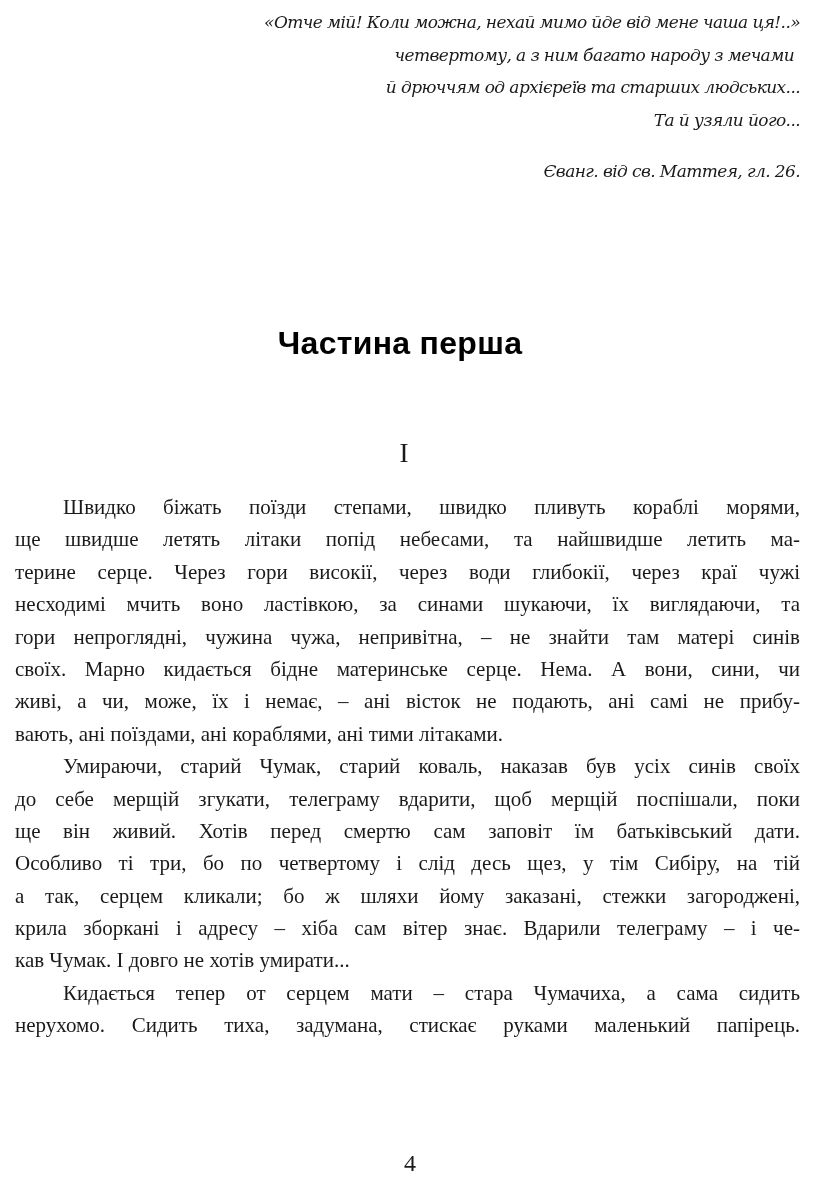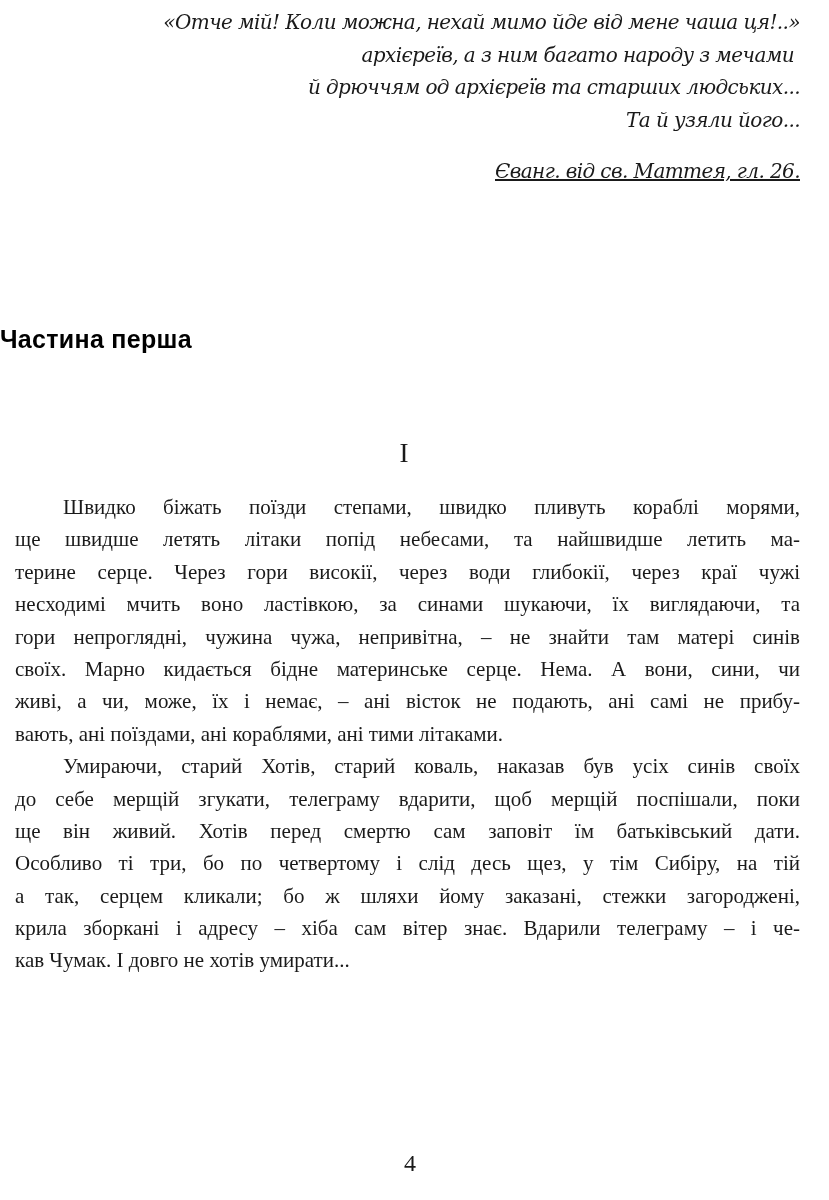--- a/index.html
+++ b/index.html
@@ -1,35 +1,35 @@
 <!DOCTYPE html>
 <html><head>
 <meta charset="utf-8">
 <style>
   html, body { margin: 0; padding: 0; background: #ffffff; }
   body { width: 829px; height: 1200px; position: relative; overflow: hidden; color: #1a1a1a; }
-  .epigraph { position: absolute; left: 100px; width: 700px; top: 6px; font-family: "DejaVu Serif", serif; font-style: italic; font-size: 20px; line-height: 32.5px; text-align: right; letter-spacing: -0.6px; }
+  .epigraph { position: absolute; left: 100px; width: 700px; top: 6px; font-family: "DejaVu Serif", serif; font-style: italic; font-size: 17px; line-height: 32.5px; text-align: right; letter-spacing: -0.6px; }
   .epigraph .line { display: block; white-space: nowrap; }
   .epigraph .l1 { }
   .epigraph .l3 { padding-right: 6px; }
-  .epigraph .attribution { display: block; margin-top: 19px; white-space: nowrap; text-decoration: underline; }
-  .heading { position: absolute; left: 0; width: 800px; top: 325px; font-family: "Liberation Sans", sans-serif; font-weight: bold; font-size: 25px; color: #000; letter-spacing: 0.3px; }
+  .epigraph .attribution { display: block; margin-top: 19px; white-space: nowrap; }
+  .heading { position: absolute; left: 0; width: 800px; top: 325px; text-align: center; font-family: "Liberation Sans", sans-serif; font-weight: bold; font-size: 32px; color: #000; letter-spacing: 0.3px; }
   .chapter-num { position: absolute; left: 0; width: 808px; top: 438px; text-align: center; font-family: "Liberation Serif", serif; font-size: 27px; }
   .body-text { position: absolute; left: 15px; width: 785px; top: 491px; font-family: "Liberation Serif", serif; font-size: 21px; line-height: 32.4px; }
   .body-text .line { display: block; white-space: nowrap; text-align: justify; text-align-last: justify; height: 32.4px; }
   .body-text .line.last { text-align-last: left; }
   .body-text .line.indent { padding-left: 48px; }
   .page-number { position: absolute; left: 0; width: 820px; top: 1150px; text-align: center; font-family: "Liberation Serif", serif; font-size: 24px; }
 </style>
 </head>
 <body>
 
 <div class="epigraph">
   <span class="line l1">«Отче мій! Коли можна, нехай мимо йде від мене чаша ця!..»</span>
-  <span class="line l3">архієреїв, а з ним багато народу з мечами</span>
+  <span class="line l3">четвертому, а з ним багато народу з мечами</span>
   <span class="line l4">й дрюччям од архієреїв та старших людських...</span>
   <span class="line l5">Та й узяли його...</span>
   <span class="attribution">Єванг. від св. Маттея, гл. 26.</span>
 </div>
 
 <div class="heading">Частина перша</div>
 
 <div class="chapter-num">I</div>
 
 <div class="body-text">
@@ -37,23 +37,27 @@
     <span class="line indent">Швидко біжать поїзди степами, швидко пливуть кораблі морями,</span>
     <span class="line">ще швидше летять літаки попід небесами, та найшвидше летить ма-</span>
     <span class="line">терине серце. Через гори високії, через води глибокії, через краї чужі</span>
     <span class="line">несходимі мчить воно ластівкою, за синами шукаючи, їх виглядаючи, та</span>
     <span class="line">гори непроглядні, чужина чужа, непривітна, – не знайти там матері синів</span>
     <span class="line">своїх. Марно кидається бідне материнське серце. Нема. А вони, сини, чи</span>
     <span class="line">живі, а чи, може, їх і немає, – ані вісток не подають, ані самі не прибу-</span>
     <span class="line last">вають, ані поїздами, ані кораблями, ані тими літаками.</span>
   </div>
   <div>
-    <span class="line indent">Умираючи, старий Хотів, старий коваль, наказав був усіх синів своїх</span>
+    <span class="line indent">Умираючи, старий Чумак, старий коваль, наказав був усіх синів своїх</span>
     <span class="line">до себе мерщій згукати, телеграму вдарити, щоб мерщій поспішали, поки</span>
     <span class="line">ще він живий. Хотів перед смертю сам заповіт їм батьківський дати.</span>
     <span class="line">Особливо ті три, бо по четвертому і слід десь щез, у тім Сибіру, на тій</span>
     <span class="line">а так, серцем кликали; бо ж шляхи йому заказані, стежки загороджені,</span>
     <span class="line">крила зборкані і адресу – хіба сам вітер знає. Вдарили телеграму – і че-</span>
     <span class="line last">кав Чумак. І довго не хотів умирати...</span>
   </div>
+  <div>
+    <span class="line indent">Кидається тепер от серцем мати – стара Чумачиха, а сама сидить</span>
+    <span class="line">нерухомо. Сидить тиха, задумана, стискає руками маленький папірець.</span>
+  </div>
 </div>
 
 <div class="page-number">4</div>
 
 </body></html>

